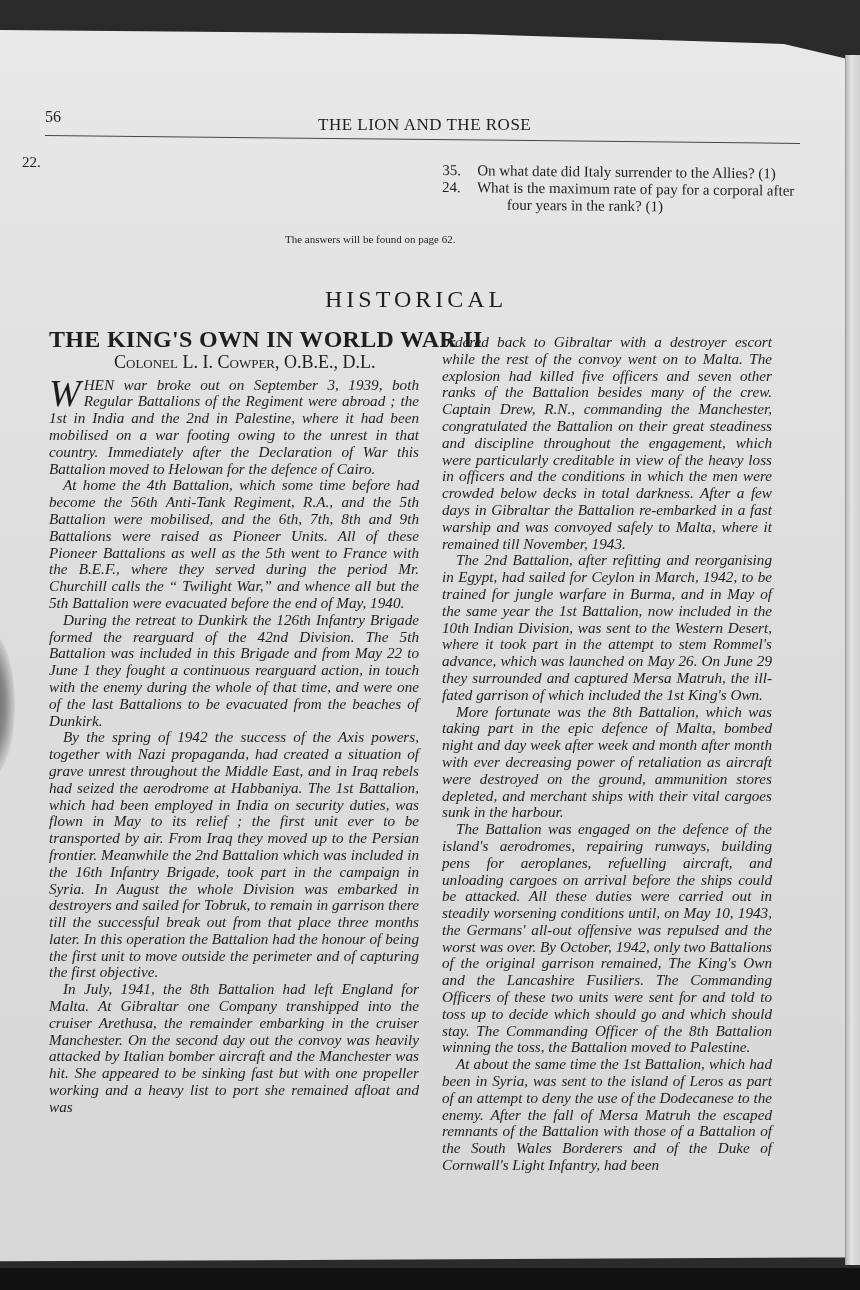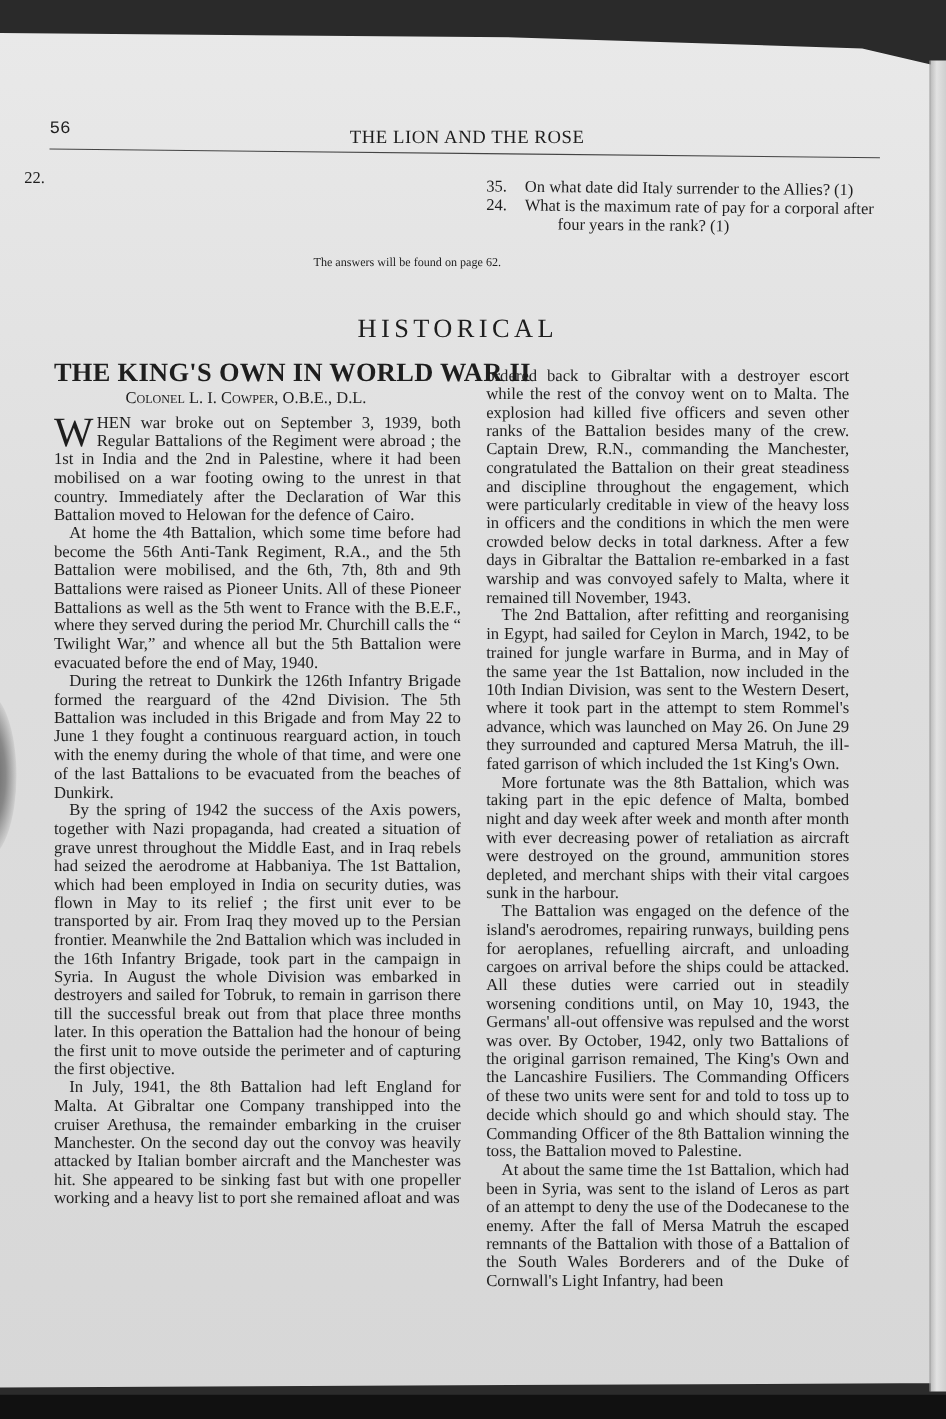--- a/index.html
+++ b/index.html
@@ -29,21 +29,21 @@
   }
   .binding-shadow {
     position: absolute; left: -40px; top: 600px; width: 55px; height: 150px;
     border-radius: 50%;
     background: radial-gradient(ellipse at center, #555 0%, #888 45%, rgba(200,200,200,0) 75%);
   }
   .header {
     position: absolute; left: 45px; top: 78px; width: 740px; height: 30px;
   }
   .page-number {
-    position: absolute; left: 0; top: 0; font-size: 16px; font-family: Liberation Mono, monospace;
+    position: absolute; left: 0; top: 0; font-size: 16px;
   }
   .running-title {
     position: absolute; left: 273px; top: 7px; font-size: 17px; letter-spacing: 0.5px;
   }
   .header-rule {
     position: absolute; left: 0; top: 27px; width: 755px; height: 1px;
     background: #444; transform: rotate(0.6deg); transform-origin: left;
   }
   .quiz {
     position: absolute; left: 22px; top: 124px; width: 790px;
@@ -64,24 +64,24 @@
   .col {
     position: absolute; font-size: 15.2px; line-height: 16.8px; text-align: justify;
   }
   .col.left { left: 49px; top: 301px; width: 370px; }
   .col.right { left: 442px; top: 304px; width: 330px; }
   .article-title {
     font-size: 24px; font-weight: bold; letter-spacing: 0.3px; margin: 0 0 6px 0;
     white-space: nowrap;
   }
   .byline {
-    text-align: left; padding-left: 65px; margin-bottom: 6px; font-size: 15px;
+    text-align: left; padding-left: 65px; margin-bottom: 6px; font-size: 18px;
     font-variant: small-caps;
   }
-  p { margin: 0; text-indent: 14px; }
+  p { margin: 0; text-indent: 14px; font-style: italic; }
   p.first { text-indent: 0; }
   .dropcap {
     float: left; font-size: 38px; line-height: 30px; margin: 1px 3px 0 0;
   }
   .cont { text-indent: 0; }
 </style>
 </head>
 <body>
 
 <div class="bg-top"></div>

